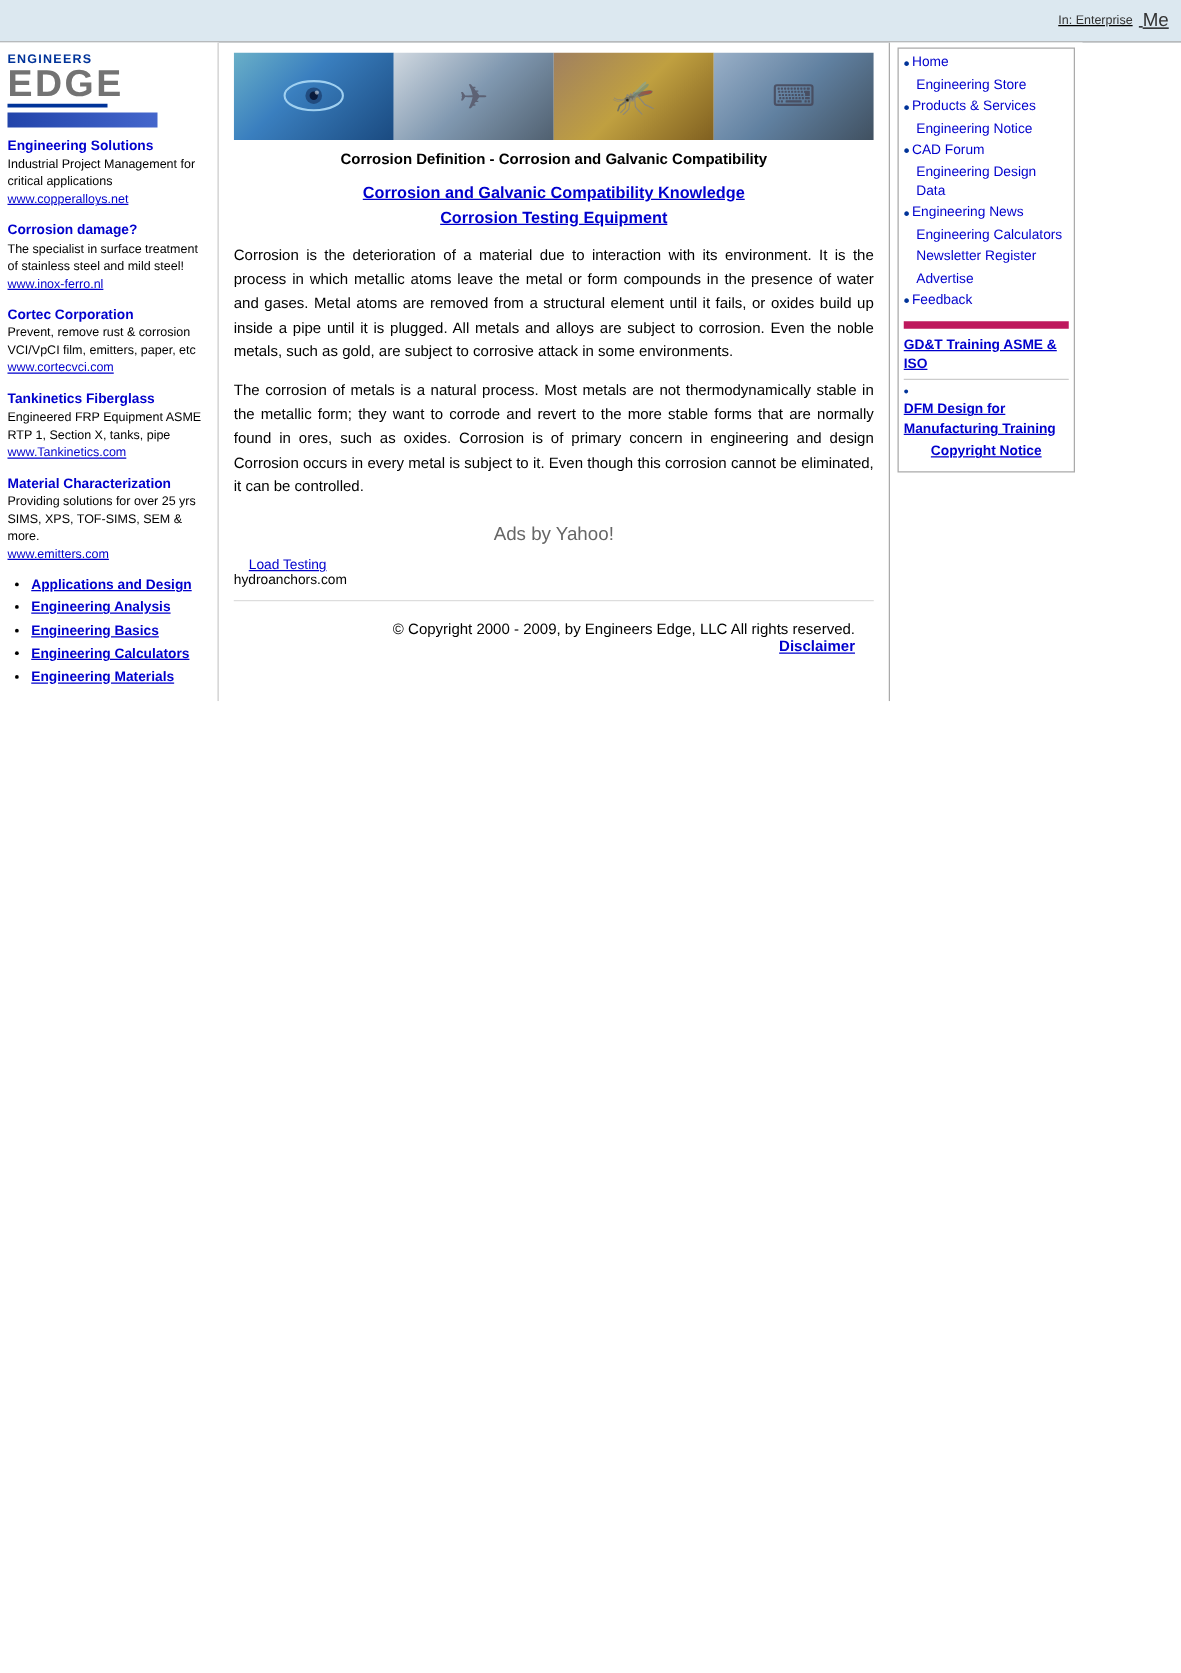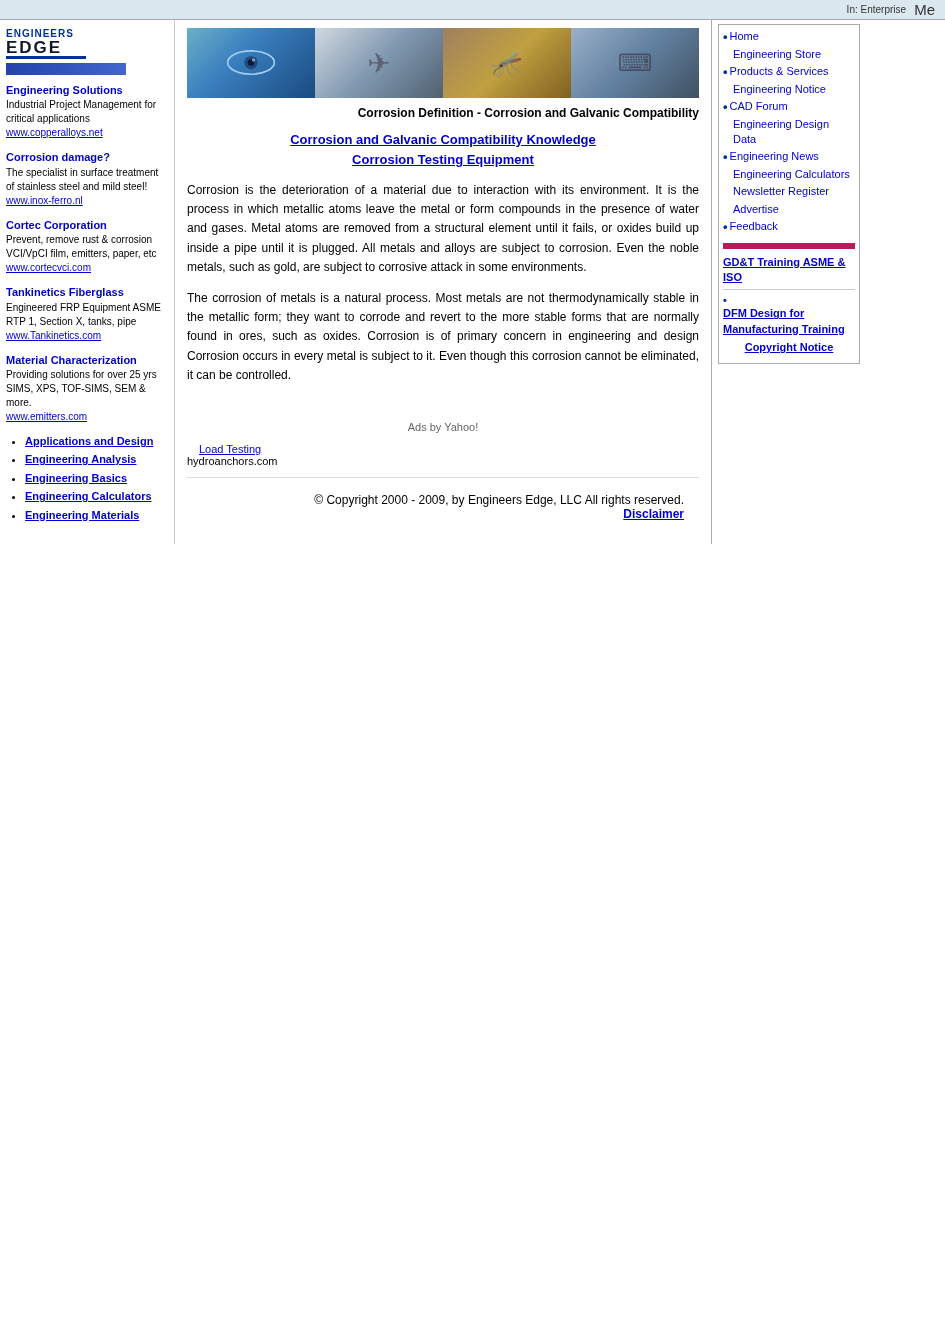--- a/index.html
+++ b/index.html
@@ -8,27 +8,28 @@
       font-size: 12px;
       background: #fff;
       color: #000;
       width: 945px;
     }
     a { color: #0000cc; text-decoration: underline; }
 
     
     .top-bar {
       background: #dce8f0;
-      height: 20px;
+      height: 34px;
       display: flex;
       align-items: center;
       justify-content: flex-end;
       padding-right: 10px;
       font-size: 11px;
       border-bottom: 1px solid #aaa;
+      text-decoration: underline;
     }
 
     
     .main-layout {
       display: flex;
       width: 866px;
     }
 
     
     .left-sidebar {
@@ -46,23 +47,23 @@
 
     .logo-text {
       font-size: 10px;
       font-weight: bold;
       color: #003399;
       font-family: Arial, sans-serif;
       letter-spacing: 1px;
     }
 
     .logo-edge {
-      font-size: 17px;
-      font-weight: bold;
-      color: #0f172a;
+      font-size: 30px;
+      font-weight: bold;
+      color: #737373;
       letter-spacing: 2px;
       line-height: 1;
     }
 
     .logo-underline {
       width: 80px;
       height: 3px;
       background: #003399;
       margin-bottom: 4px;
     }
@@ -148,21 +149,21 @@
     .banner-img-keyboard {
       background: linear-gradient(135deg, #9ab0c8 0%, #6080a0 50%, #405060 100%);
       display: flex;
       align-items: center;
       justify-content: center;
     }
 
     .page-subtitle {
       font-size: 12px;
       font-weight: bold;
-      text-align: right;
+      text-align: center;
       margin-bottom: 10px;
       color: #000;
     }
 
     .main-heading {
       text-align: center;
       margin-bottom: 12px;
     }
 
     .main-heading a {
@@ -177,23 +178,23 @@
     .content-text {
       text-align: justify;
       font-size: 12px;
       line-height: 1.6;
       color: #000;
       margin-bottom: 12px;
     }
 
     .ads-yahoo {
       text-align: center;
-      font-size: 11px;
+      font-size: 15px;
       color: #666;
-      margin-top: 36px;
+      margin-top: 20px;
     }
 
     .footer-ad {
       margin-top: 10px;
       font-size: 11px;
     }
 
     .footer-ad a {
       color: #0000cc;
       padding-left: 12px;

